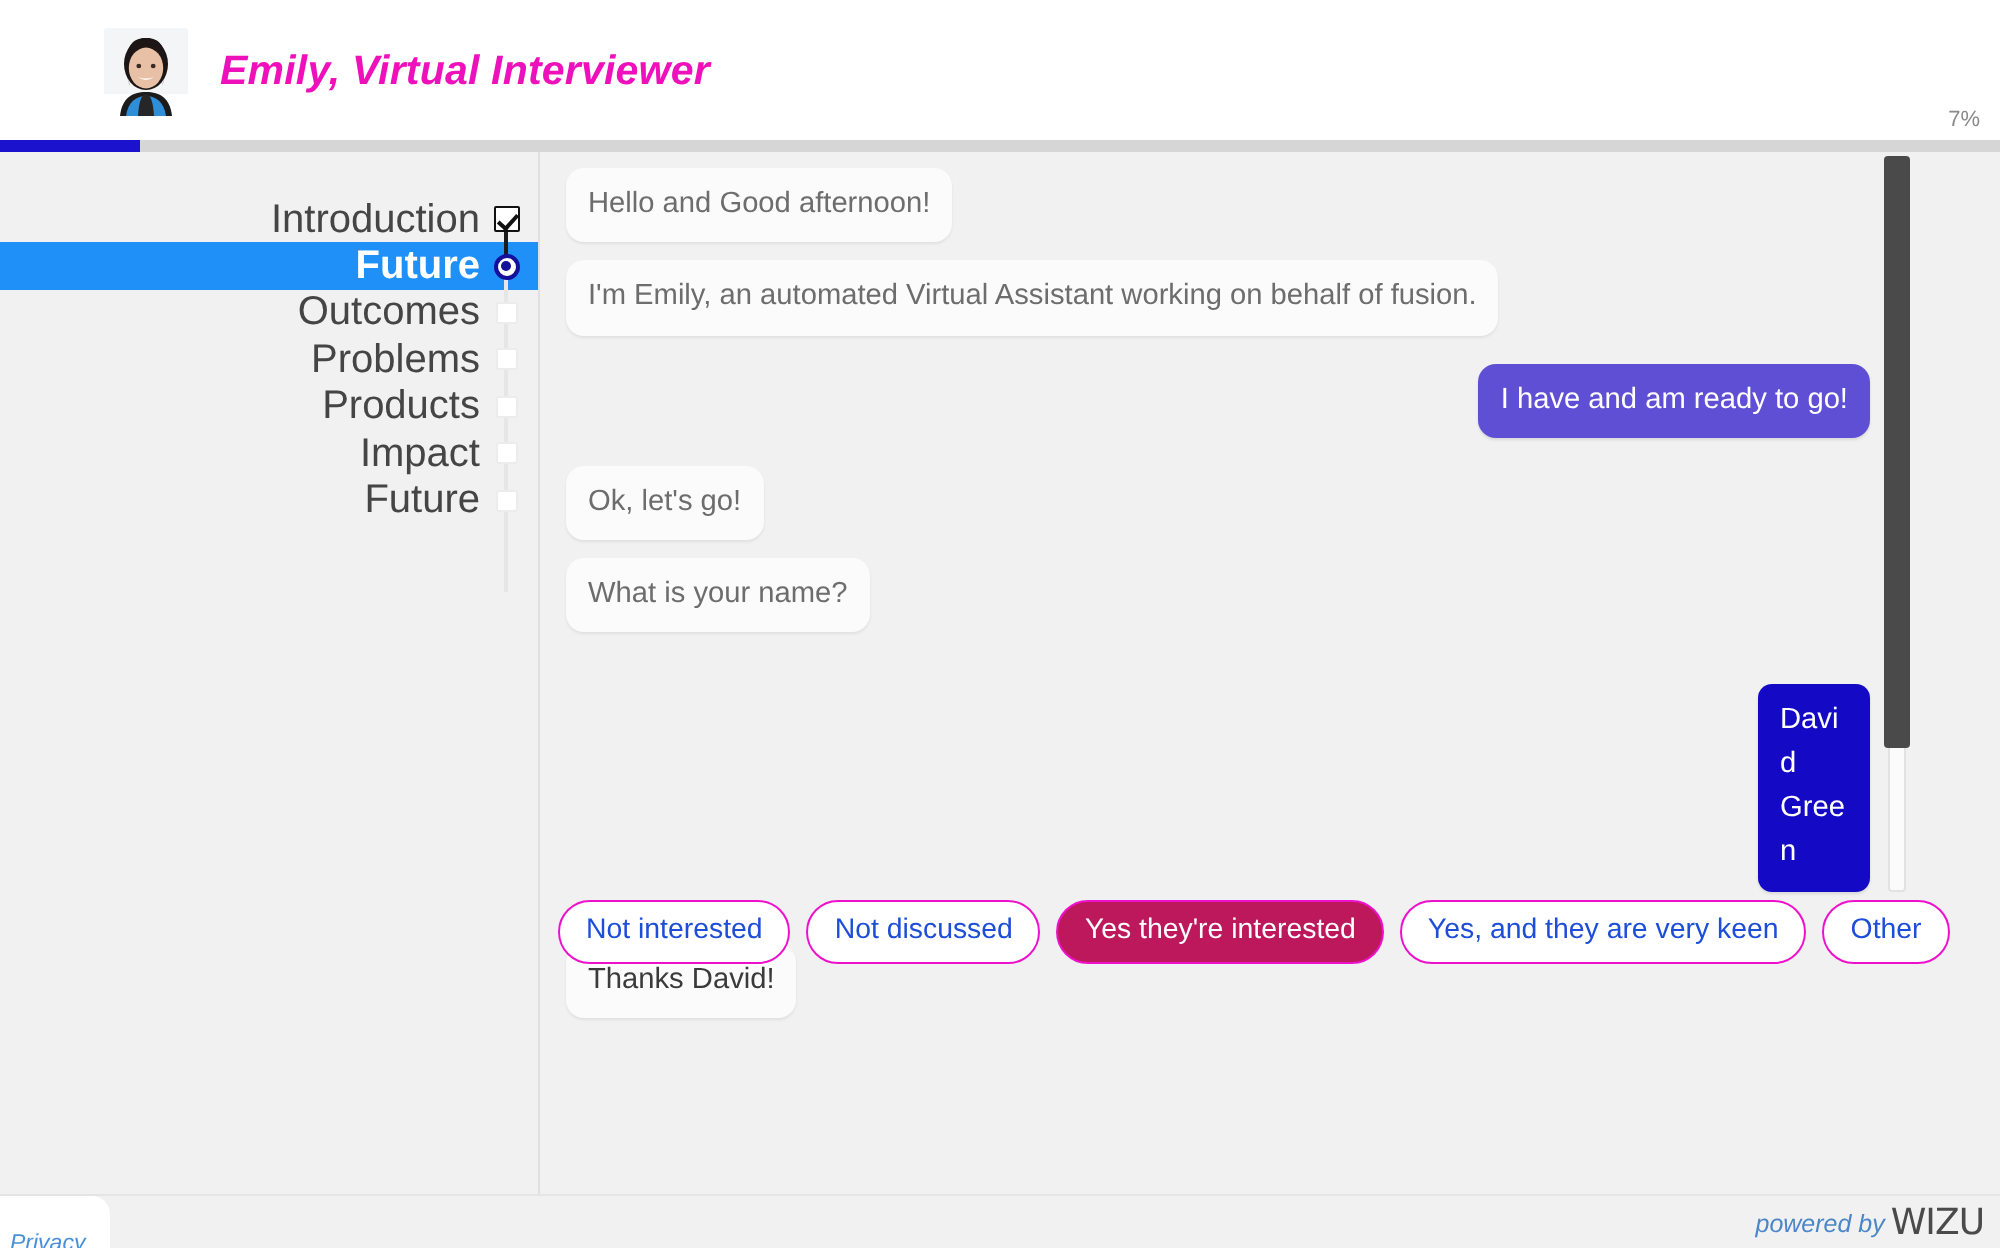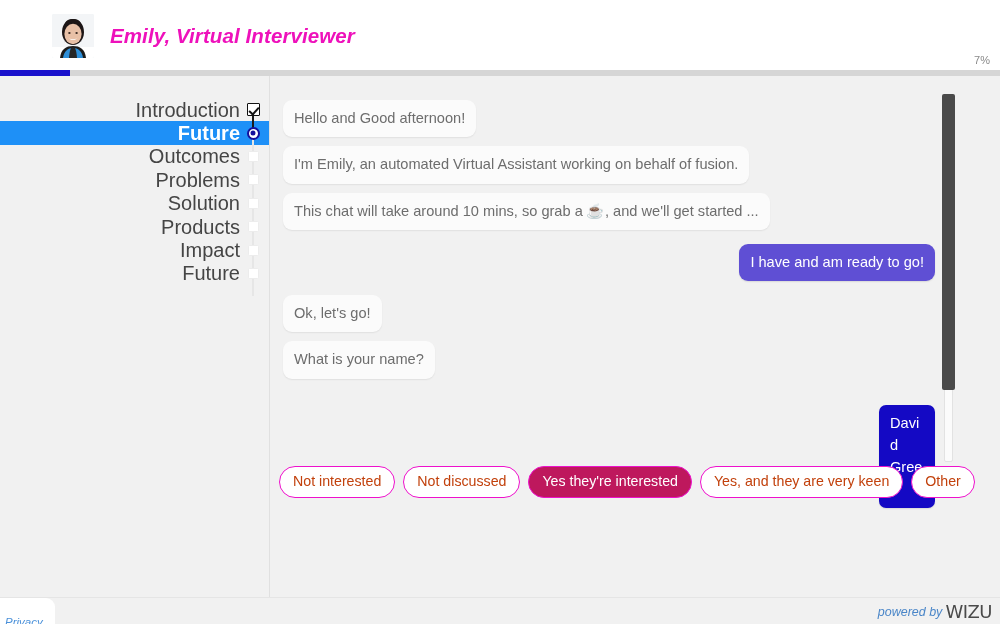--- a/index.html
+++ b/index.html
@@ -193,21 +193,21 @@
   .mk-square {
     width: 11px; height: 11px;
     background: #ffffff;
     border: 1px solid #ececec;
     border-radius: 1.5px;
   }
 
   
   .chat {
     position: absolute;
-    top: 16px; left: 271px;
+    top: 0; left: 271px;
     width: 729px;
     height: 521px;
     padding: 8px 0 0 0;
   }
 
   .msg-list {
     position: absolute;
     top: 8px; left: 0;
     width: 672px;
     padding-left: 12px;
@@ -256,21 +256,21 @@
     left: 8px;
     width: 700px;
     display: flex;
     flex-wrap: wrap;
     gap: 8px;
   }
   .chip {
     border: 1.6px solid #ee11cc;
     border-radius: 16px;
     background: #ffffff;
-    color: #c2410c;
+    color: #1d4ed8;
     font-size: 14.2px;
     padding: 6px 13px;
     white-space: nowrap;
     cursor: pointer;
     line-height: 1.25;
   }
   .chip.selected {
     background: #be185d;
     color: #ffffff;
   }
@@ -407,26 +407,20 @@
               <span class="mk-square"></span>
             </span>
           </div>
           <div class="step">
             <span class="step-label">Problems</span>
             <span class="step-marker">
               <span class="mk-square"></span>
             </span>
           </div>
           <div class="step">
-            <span class="step-label">Solution</span>
-            <span class="step-marker">
-              <span class="mk-square"></span>
-            </span>
-          </div>
-          <div class="step">
             <span class="step-label">Products</span>
             <span class="step-marker">
               <span class="mk-square"></span>
             </span>
           </div>
           <div class="step">
             <span class="step-label">Impact</span>
             <span class="step-marker">
               <span class="mk-square"></span>
             </span>
@@ -441,34 +435,34 @@
     </div>
 
     <div class="chat">
       <div class="msg-list" id="msg-list">
           <div class="msg-row left">
             <div class="bubble bot">Hello and Good afternoon!</div>
           </div>
           <div class="msg-row left">
             <div class="bubble bot">I'm Emily, an automated Virtual Assistant working on behalf of fusion.</div>
           </div>
-          <div class="msg-row left">
-            <div class="bubble bot">This chat will take around 10 mins, so grab a ☕, and we'll get started ...</div>
-          </div>
           <div class="msg-row right" style="margin-top: 14px; margin-bottom: 14px;">
             <div class="bubble user">I have and am ready to go!</div>
           </div>
           <div class="msg-row left">
             <div class="bubble bot">Ok, let's go!</div>
           </div>
           <div class="msg-row left">
             <div class="bubble bot">What is your name?</div>
           </div>
           <div class="msg-row right" style="margin-top: 26px; margin-bottom: 26px;">
             <div class="bubble user strong">David Green</div>
+          </div>
+          <div class="msg-row left">
+            <div class="bubble bot recent">Thanks David!</div>
           </div>
         </div>
 
       <div class="options" id="options-container">
           <button class="chip">Not interested</button>
           <button class="chip">Not discussed</button>
           <button class="chip selected">Yes they're interested</button>
           <button class="chip">Yes, and they are very keen</button>
           <button class="chip">Other</button>
         </div>

